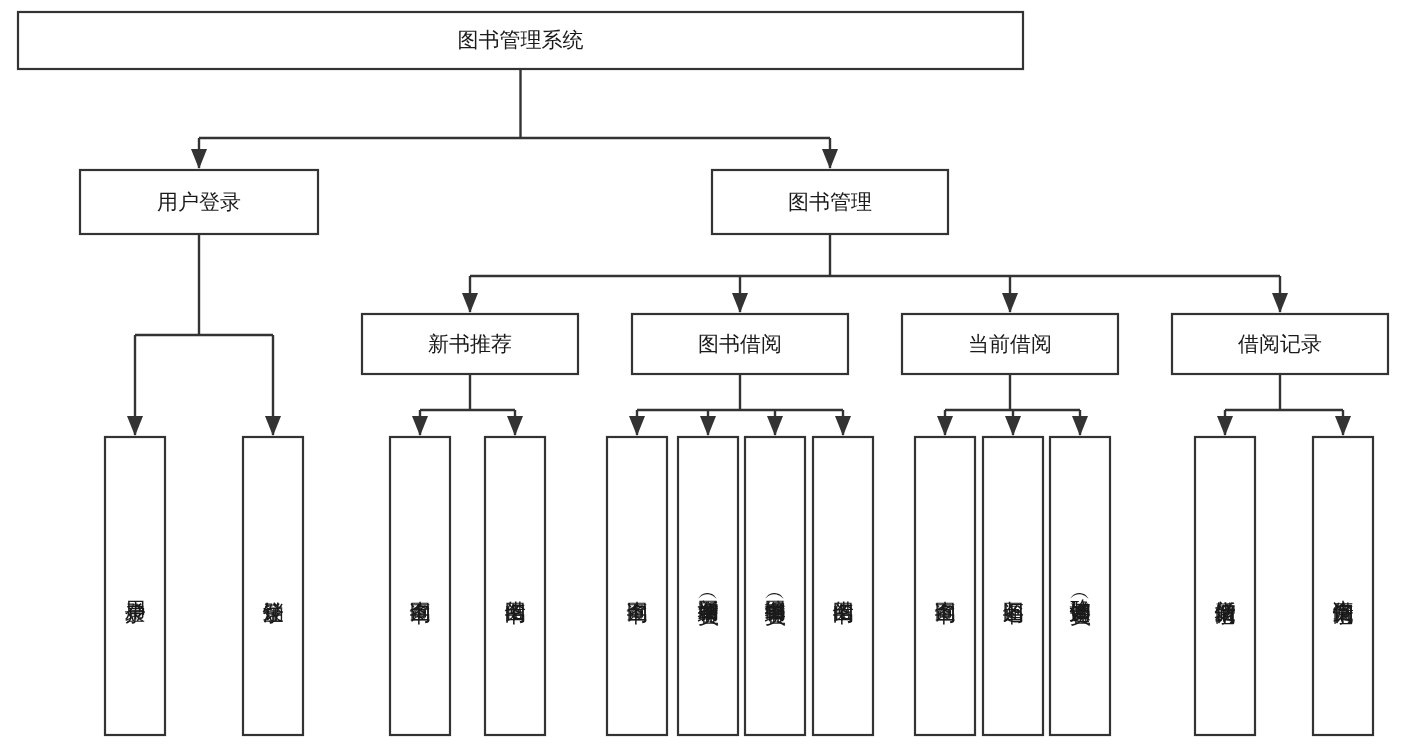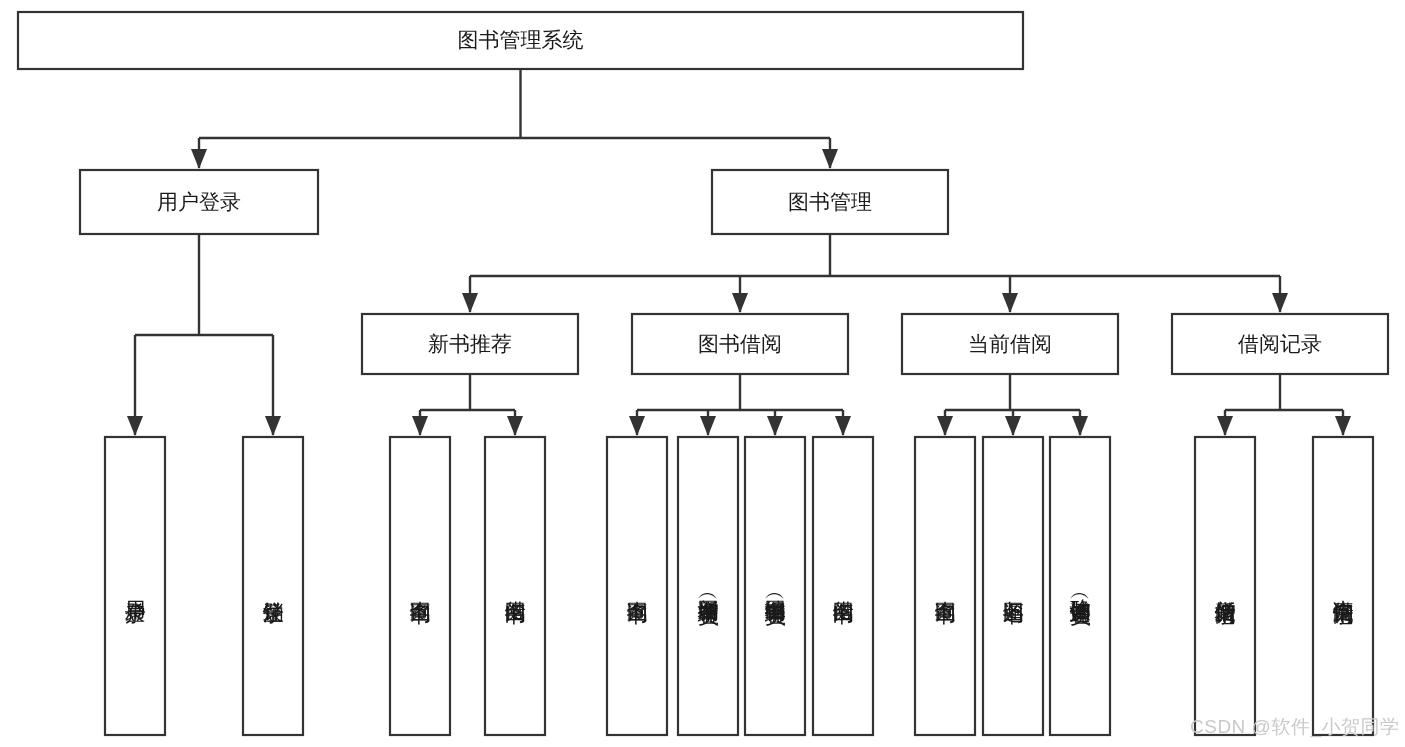--- a/index.html
+++ b/index.html
@@ -174,15 +174,14 @@
       <div class="node-label-v" style="left: 678px; top: 437px; width: 60px; height: 298px;">新增图书（管理员）</div>
       <div class="node-label-v" style="left: 745px; top: 437px; width: 60px; height: 298px;">编辑图书（管理员）</div>
       <div class="node-label-v" style="left: 813px; top: 437px; width: 60px; height: 298px;">借阅图书</div>
       <div class="node-label-v" style="left: 915px; top: 437px; width: 60px; height: 298px;">查询图书</div>
       <div class="node-label-v" style="left: 983px; top: 437px; width: 60px; height: 298px;">归还图书</div>
       <div class="node-label-v" style="left: 1050px; top: 437px; width: 60px; height: 298px;">确认归还（管理员）</div>
       <div class="node-label-v" style="left: 1195px; top: 437px; width: 60px; height: 298px;">新增借阅记录</div>
       <div class="node-label-v" style="left: 1313px; top: 437px; width: 60px; height: 298px;">查询借阅记录</div>
     </div>
 
-  <div class="watermark" style="left: 1190px; top: 714px;">CSDN @软件_小贺同学</div>
 
 </div>
 
 </body></html>

